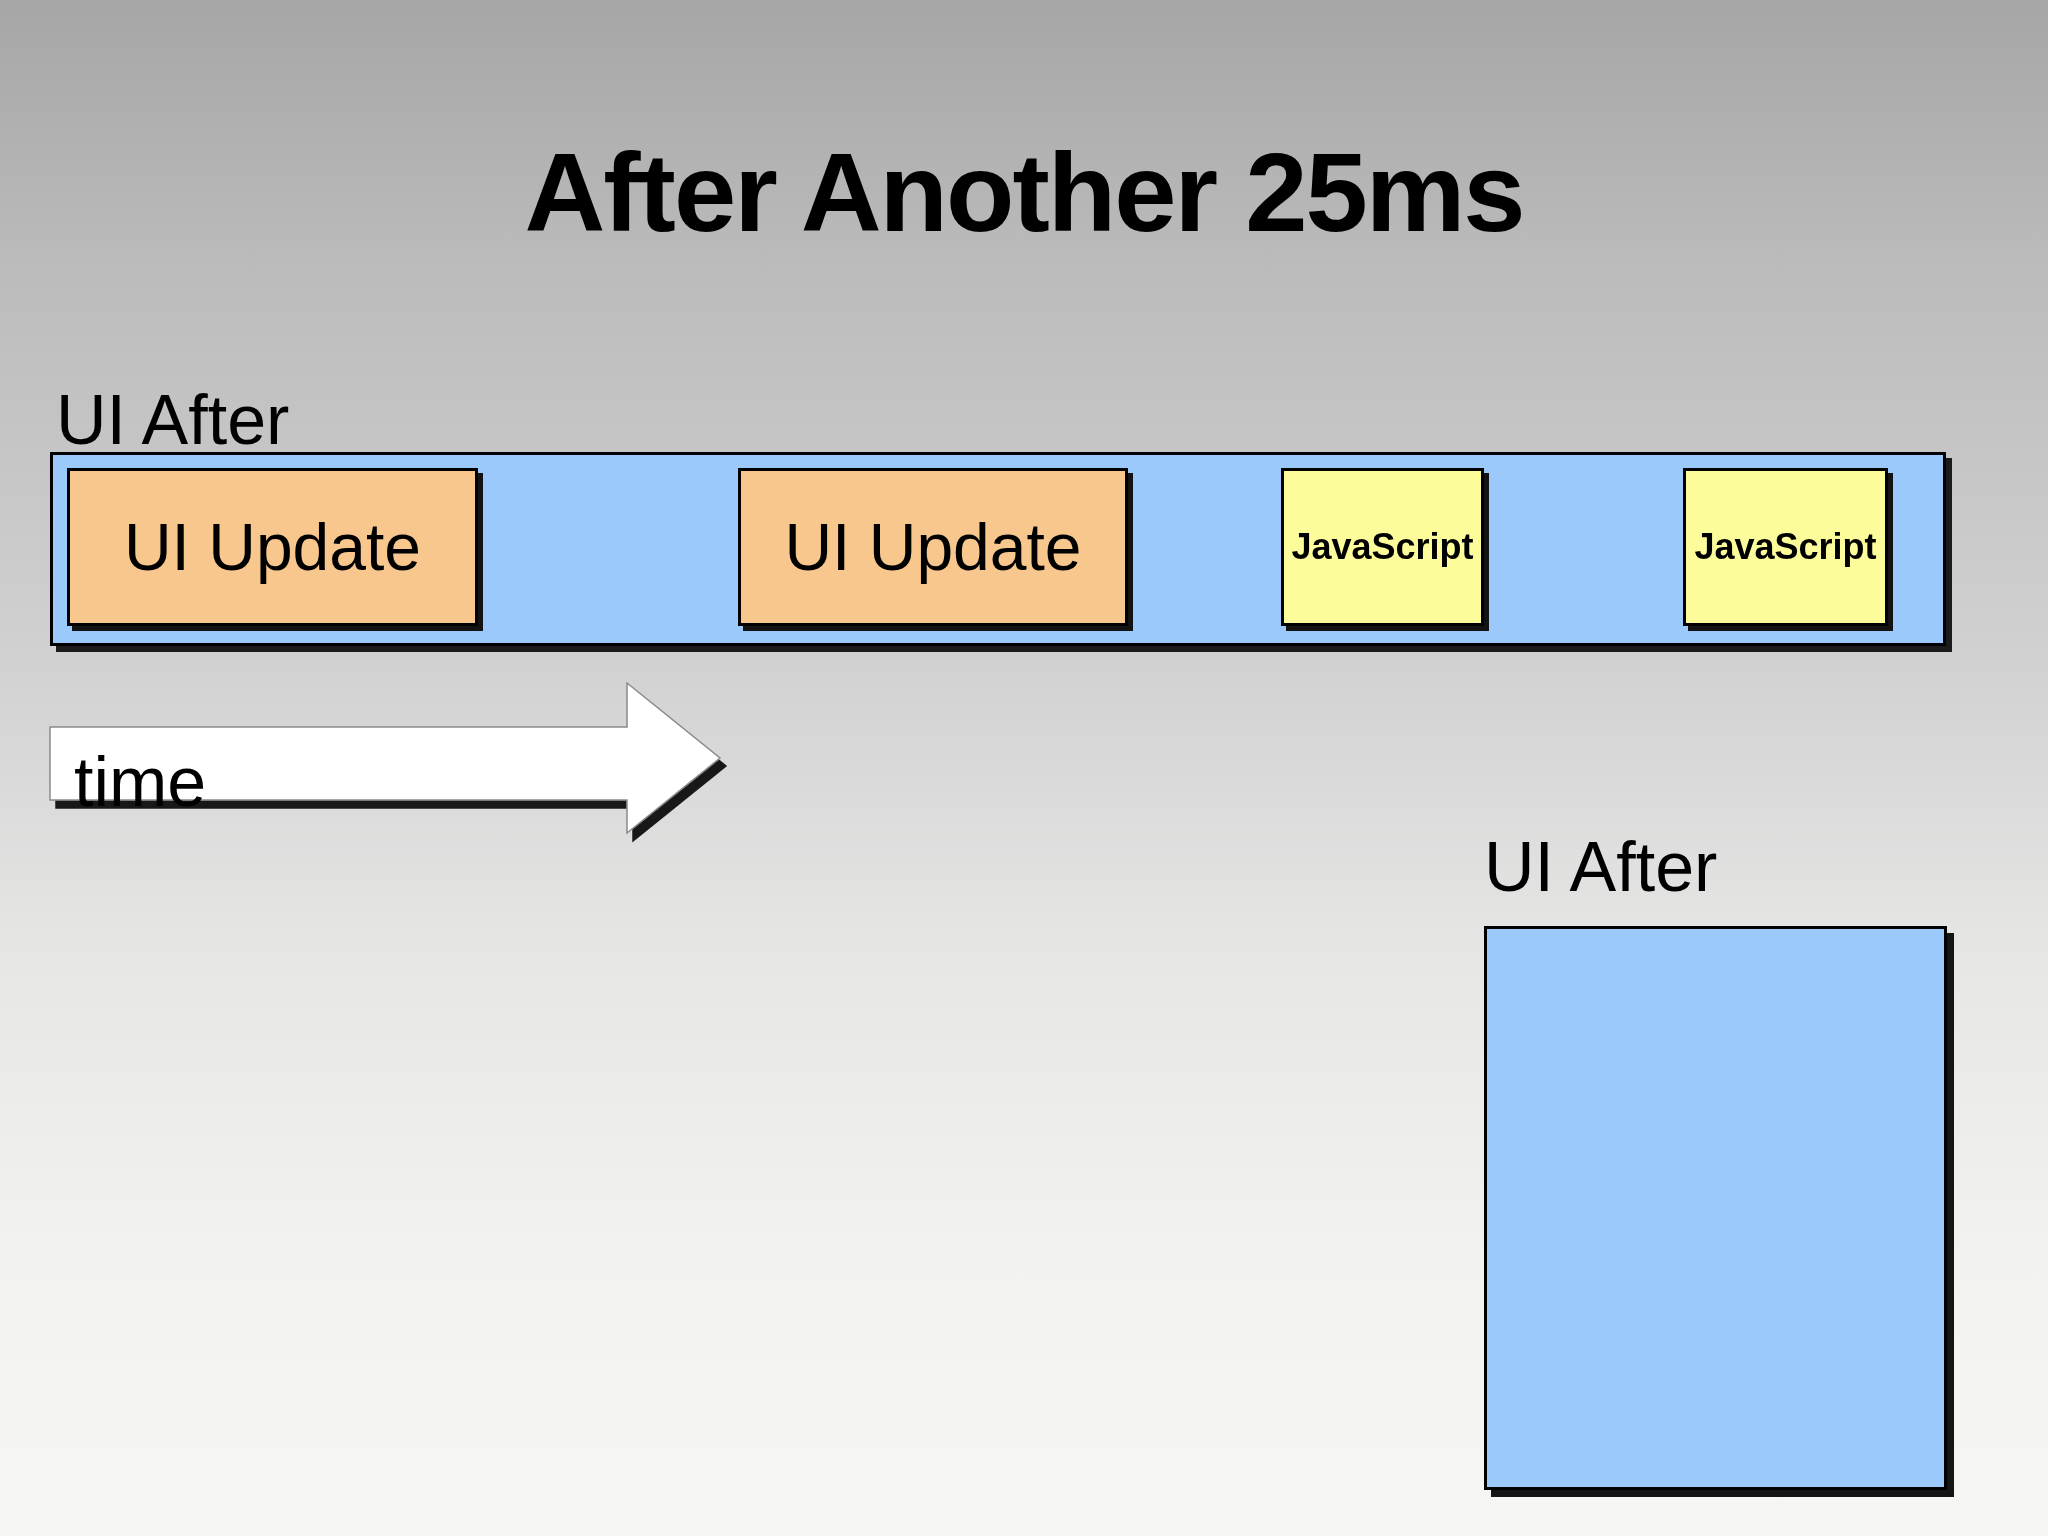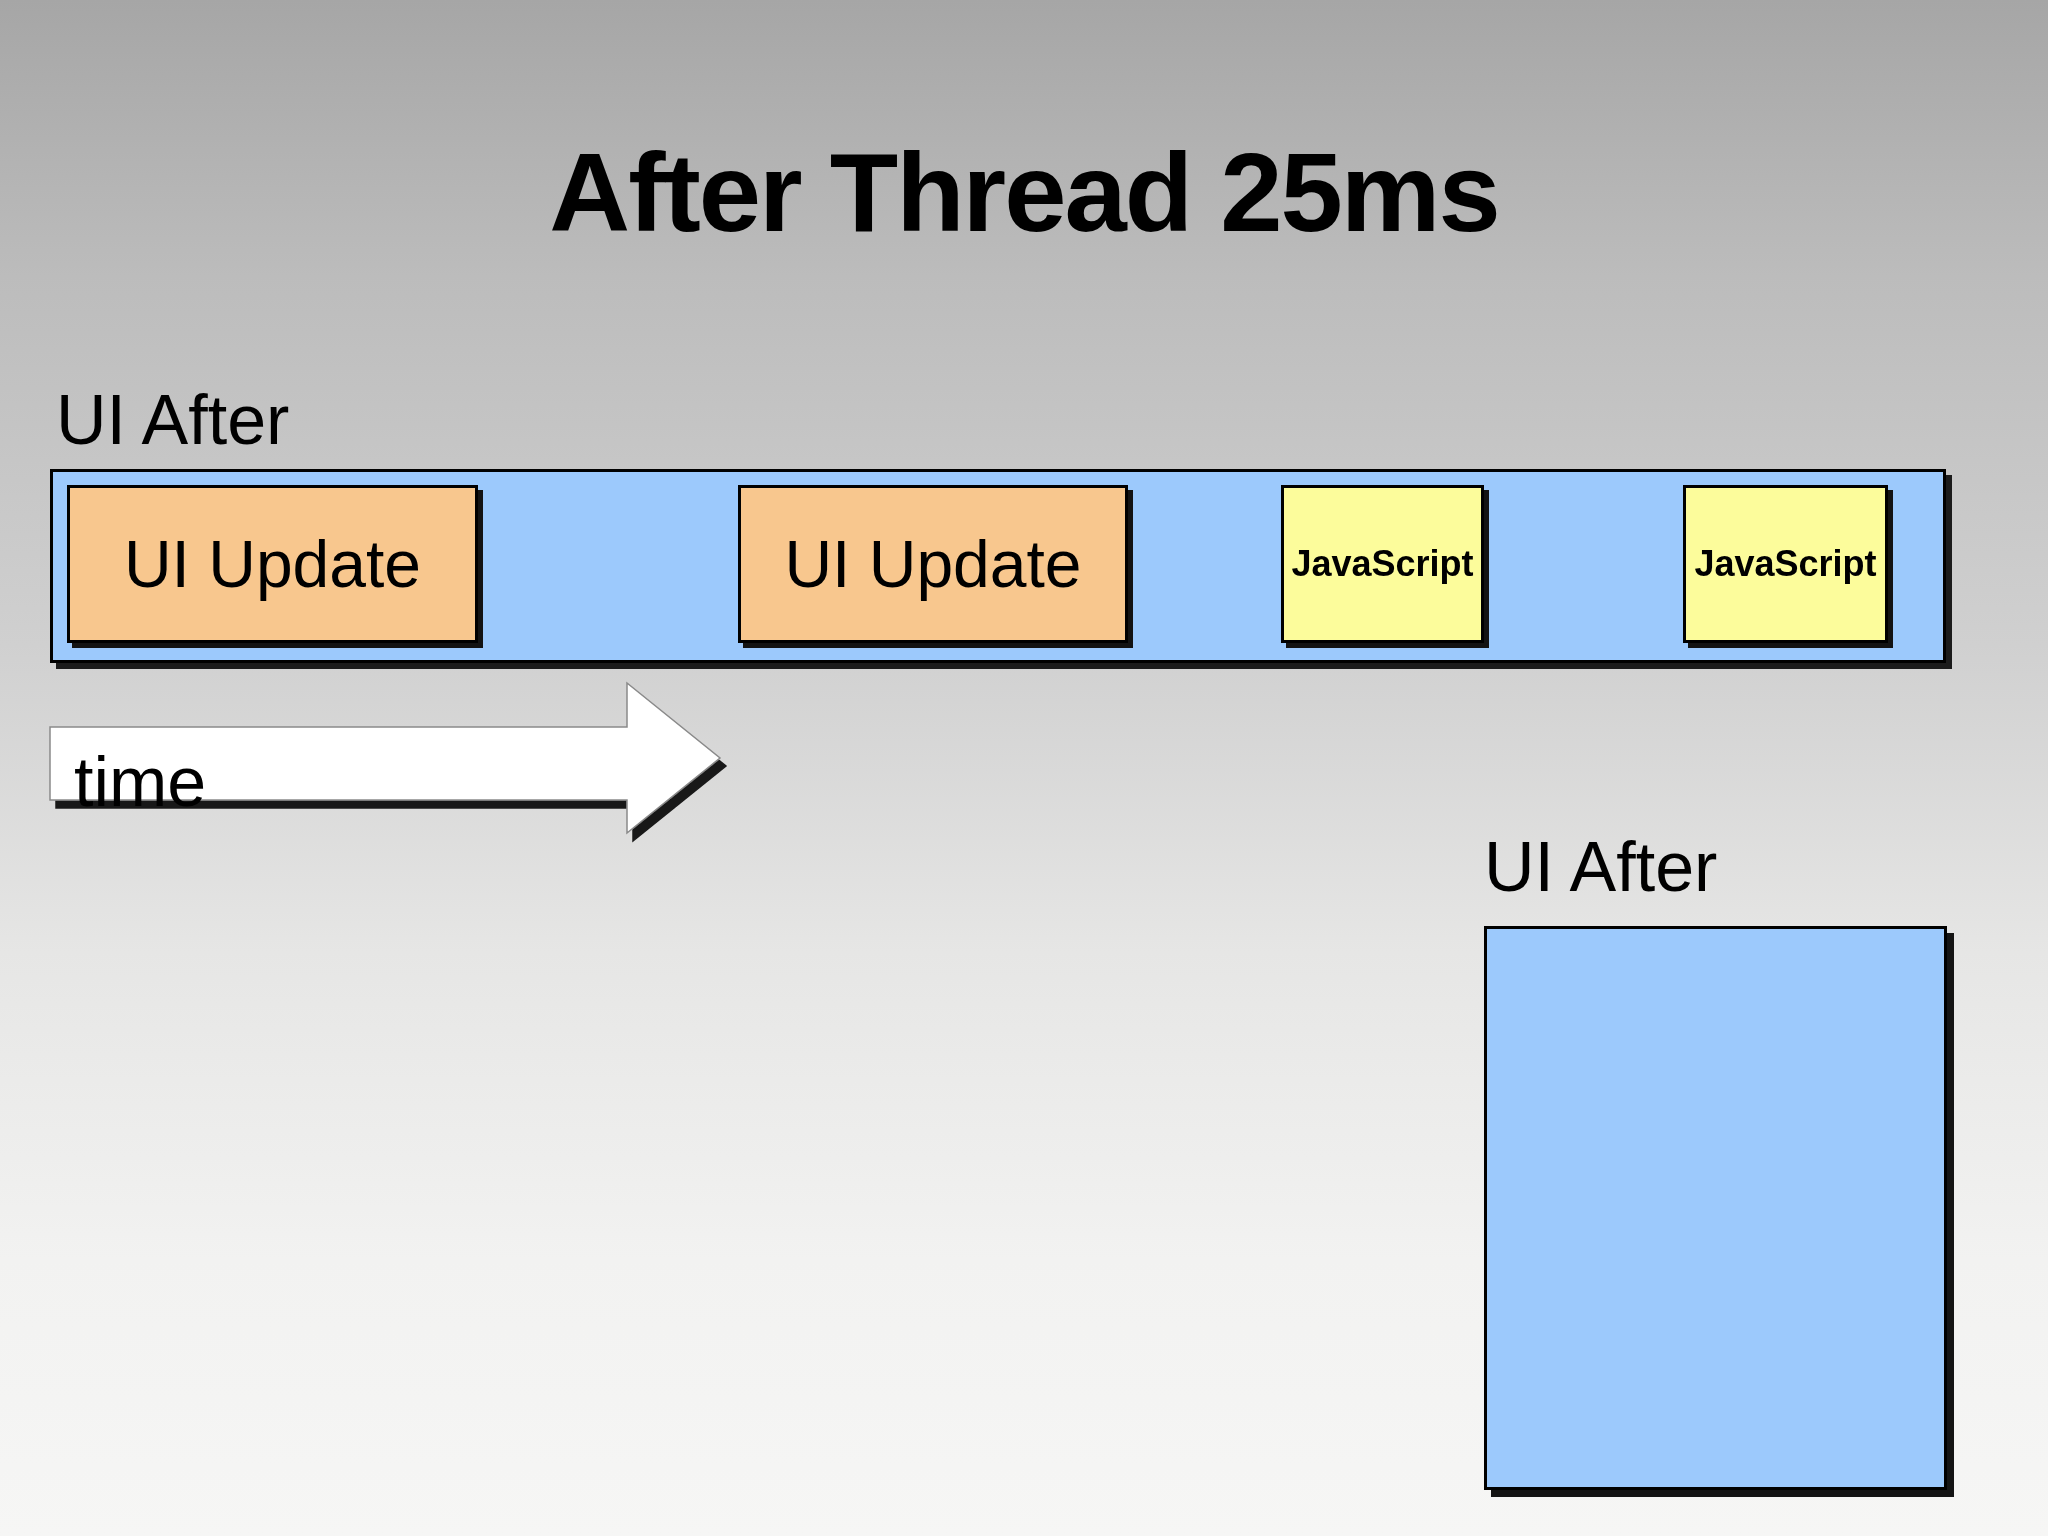--- a/index.html
+++ b/index.html
@@ -8,21 +8,21 @@
     background:linear-gradient(180deg,#a6a6a6 0%,#bcbcbc 18%,#d0d0d0 42%,#e6e6e5 62%,#f2f2f1 82%,#f6f6f5 100%);
     font-family:"Liberation Sans",sans-serif;color:#000;
   }
   .abs{position:absolute;}
   .title{
     left:0;top:126px;width:2048px;text-align:center;
     font-size:112px;font-weight:bold;letter-spacing:-2px;line-height:1.2;
   }
   .section-label{font-size:70px;line-height:1.2;white-space:nowrap;}
   .thread-bar{
-    left:50px;top:469px;width:1890px;height:188px;
+    left:50px;top:452px;width:1890px;height:188px;
     background:#9cc9fc;border:3px solid #000;
     box-shadow:6px 6px 0 #1b1b1b;
   }
   .block{
     position:absolute;top:13px;height:152px;
     border:3px solid #000;box-shadow:5px 5px 0 #131313;
     display:flex;align-items:center;justify-content:center;
     white-space:nowrap;
   }
   .block-orange{background:#f8c78e;font-size:66px;}
@@ -39,21 +39,21 @@
   .queue-label{left:1484px;top:825px;}
   .queue-box{
     left:1484px;top:926px;width:457px;height:558px;
     background:#9cc9fc;border:3px solid #000;
     box-shadow:7px 7px 0 #141414;
   }
 </style>
 </head>
 <body>
 
-<div class="abs title">After Thread 25ms</div>
+<div class="abs title">After Another 25ms</div>
 
 <div class="abs section-label" style="left:56px;top:378px;">UI After</div>
 
 <div class="abs thread-bar">
   <div class="block block-orange b1">
     <span>UI Update</span>
   </div>
   <div class="block block-orange b3">
     <span>UI Update</span>
   </div>

